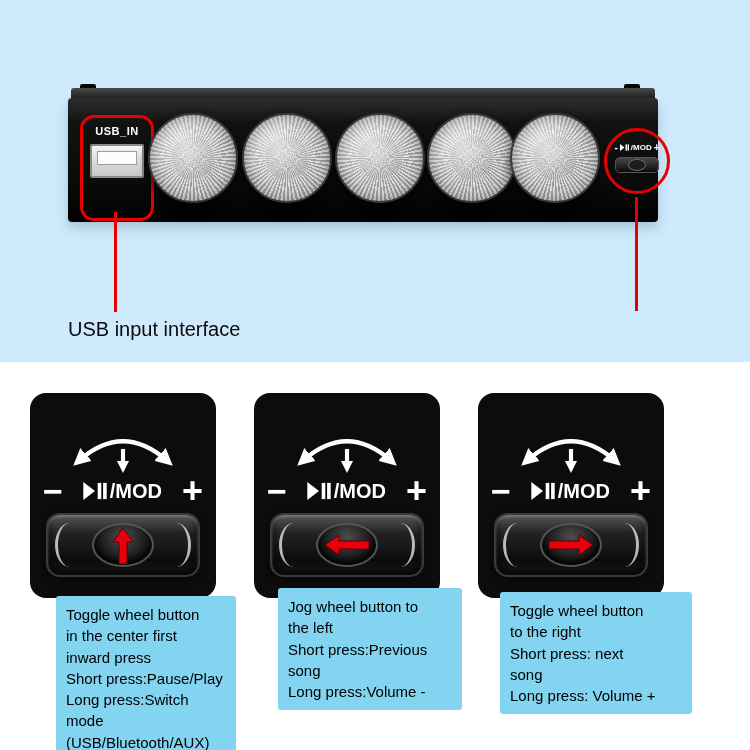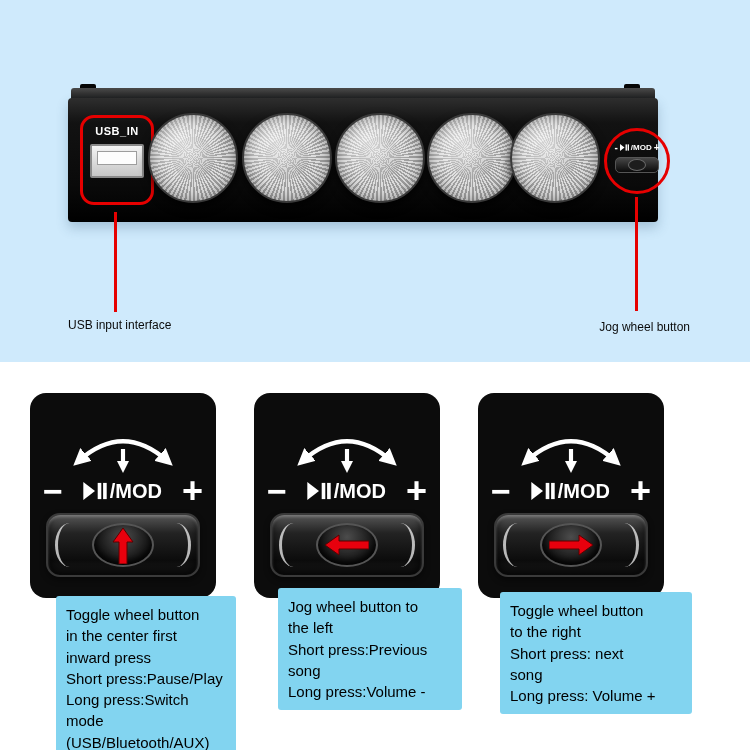--- a/index.html
+++ b/index.html
@@ -14,21 +14,21 @@
   
   .panel-wrap { position:absolute; left:68px; top:84px; width:590px; height:142px; }
   .panel-nub { position:absolute; top:0; width:16px; height:16px; background:#060606; border-radius:2px; }
   .nub-left { left:12px; } .nub-right { left:556px; }
   .panel-top-edge { position:absolute; left:3px; top:4px; width:584px; height:12px;
                     background:linear-gradient(180deg,#4a4a4a,#181818); border-radius:3px 3px 0 0; }
   .panel-face { position:absolute; left:0; top:14px; width:590px; height:124px; border-radius:4px;
                 background:linear-gradient(180deg,#2e2e2e 0%,#121212 20%,#0a0a0a 70%,#000 100%);
                 box-shadow:0 6px 12px rgba(40,80,110,.25); }
 
-  .usb-outline { position:absolute; left:12px; top:17px; width:74px; height:90px;
+  .usb-outline { position:absolute; left:12px; top:17px; width:74px; height:106px;
                  border:3px solid #e60000; border-radius:14px; }
   .usb-label { margin-top:7px; text-align:center; color:#fff; font-size:11px; font-weight:700; letter-spacing:.5px; }
   .usb-port { width:54px; height:34px; margin:7px auto 0; border:2px solid #8a8a8a; border-radius:2px;
               background:linear-gradient(180deg,#f4f4f4,#c6c6c6); position:relative; }
   .usb-port::after { content:""; position:absolute; left:5px; right:5px; top:5px; height:12px;
                      background:#fdfdfd; border:1px solid #9d9d9d; }
 
   .knob { position:absolute; top:15px; width:90px; height:90px; border-radius:50%;
           background-color:#b6b6b6;
           background:
@@ -46,21 +46,21 @@
   .jog-mini-minus, .jog-mini-plus { font-size:10px; font-weight:700; color:#fff; }
   .jog-mini-wheel { width:44px; height:16px; margin:4px auto 0; border-radius:5px; border:1px solid #555;
                     background:linear-gradient(180deg,#474747,#0a0a0a); position:relative; }
   .jog-mini-wheel::after { content:""; position:absolute; left:50%; top:50%; transform:translate(-50%,-50%);
                            width:16px; height:10px; border-radius:50%; background:#1d1d1d; border:1px solid #6a6a6a; }
 
   
   .callout-line { position:absolute; width:3px; background:#e60000; }
   .usb-line { left:114px; top:212px; height:100px; }
   .jog-line { left:635px; top:197px; height:114px; }
-  .callout-text { position:absolute; font-size:12px; color:#0b0b0b; }
+  .callout-text { position:absolute; font-size:20px; color:#0b0b0b; }
   .usb-text { left:68px; top:318px; }
   .jog-text { right:60px; top:320px; }
 
   
   .card { position:absolute; top:393px; width:186px; height:205px; background:#0c0c0c; border-radius:16px; }
   .card-1 { left:30px; } .card-2 { left:254px; } .card-3 { left:478px; }
   .arc { position:absolute; left:36px; top:36px; width:114px; height:38px; }
   .down-arrow { position:absolute; left:calc(50% - 8px); top:56px; width:16px; height:24px; }
   .label-row { position:absolute; left:0; right:0; top:80px; display:flex; align-items:center;
                justify-content:space-between; padding:0 13px; }
@@ -128,21 +128,20 @@
             <span class="jog-mini-plus">+</span>
           </div>
           <div class="jog-mini-wheel"></div>
         </div>
       </div>
     </div>
 
     <div class="callout-line usb-line"></div>
     <div class="callout-line jog-line"></div>
     <div class="callout-text usb-text">USB input interface</div>
-    <div class="callout-text jog-text">Jog wheel button</div>
   </div>
 
   <div class="card card-1">
     <svg class="arc" viewBox="0 0 118 40">
       <defs>
         <marker id="ah1" viewBox="0 0 10 10" refX="6" refY="5" markerWidth="4" markerHeight="4" orient="auto-start-reverse">
           <path d="M0,0 L10,5 L0,10 z" fill="#fff"></path>
         </marker>
       </defs>
       <path d="M12,34 Q59,-8 106,34" fill="none" stroke="#fff" stroke-width="4.5" marker-start="url(#ah1)" marker-end="url(#ah1)"></path>

